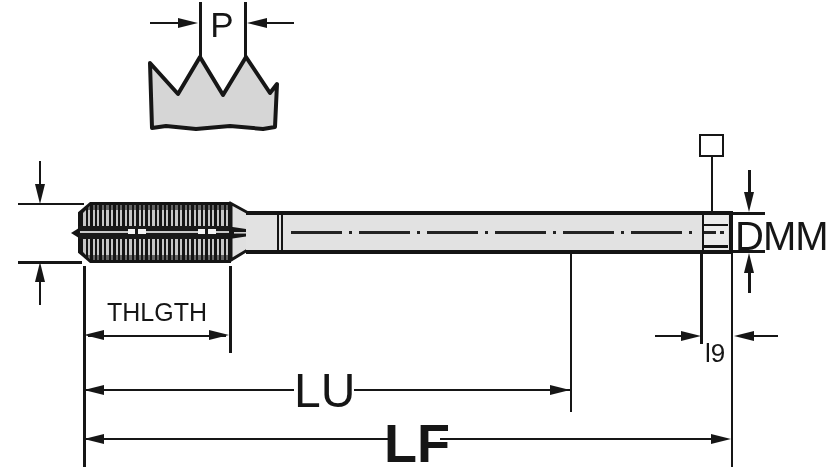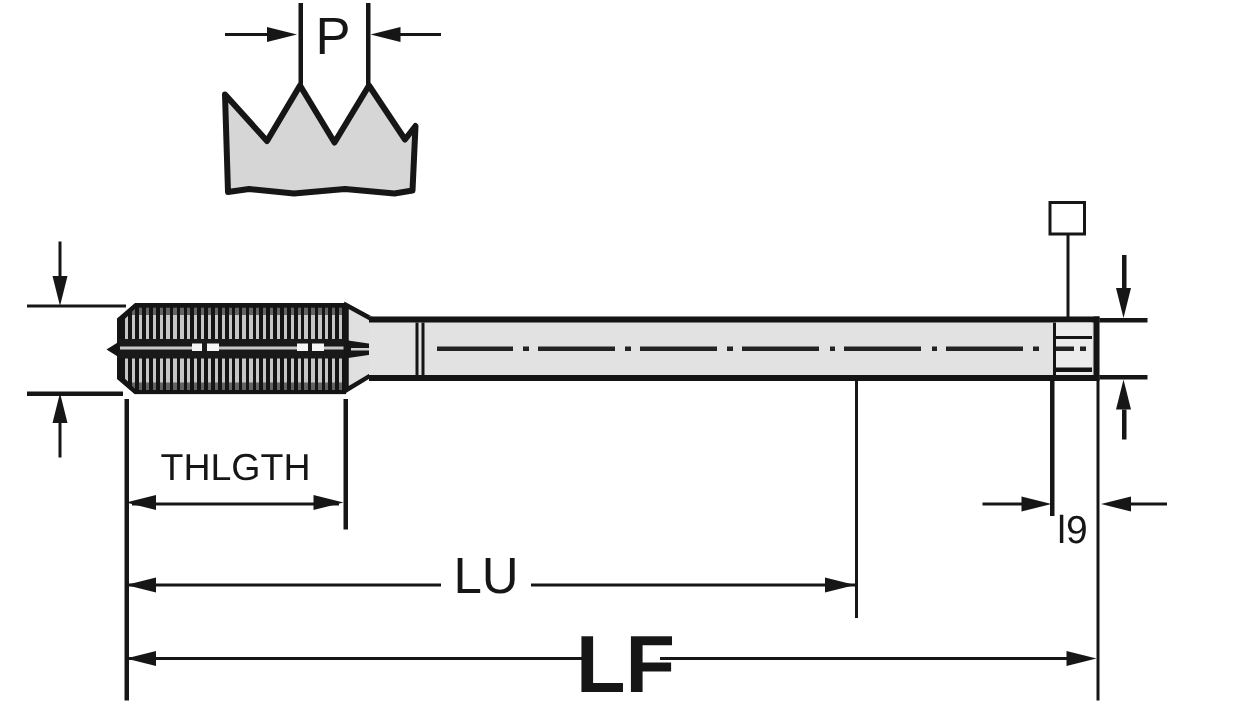--- a/index.html
+++ b/index.html
@@ -79,37 +79,38 @@
 
   <div class="abs" style="left:699px;top:134px;width:25px;height:23px;border:2.5px solid #161616;background:#fff;box-sizing:border-box;"></div>
   <div class="vline" style="left:711px;top:156px;height:58px;width:2.3px;"></div>
 
   <div class="hline" style="left:733px;top:212px;width:32px;"></div>
   <div class="hline" style="left:733px;top:250.3px;width:32px;"></div>
   <div class="vline" style="left:748px;top:170px;height:24px;"></div>
   <div class="ah d" style="left:743.8px;top:192px;"></div>
   <div class="vline" style="left:748px;top:272.5px;height:20px;"></div>
   <div class="ah u" style="left:743.8px;top:252.5px;"></div>
+  <div class="lbl" style="left:735px;top:216px;width:105px;font-size:40px;text-align:left;letter-spacing:-1px;">DMM</div>
 
   <div class="vline" style="left:83px;top:266px;height:201px;"></div>
   <div class="vline" style="left:229px;top:266px;height:87px;"></div>
   <div class="vline" style="left:569.5px;top:254px;height:158px;"></div>
   <div class="vline" style="left:730.5px;top:254px;height:213px;"></div>
   <div class="vline" style="left:700px;top:254px;height:90px;"></div>
 
   <div class="hline" style="left:88px;top:334.6px;width:138px;"></div>
   <div class="ah l" style="left:84px;top:330.3px;"></div>
   <div class="ah r" style="left:209px;top:330.3px;"></div>
   <div class="lbl" style="left:97px;top:300px;width:120px;font-size:25px;">THLGTH</div>
 
   <div class="hline" style="left:86px;top:388.8px;width:208px;"></div>
   <div class="hline" style="left:354px;top:388.8px;width:216px;"></div>
   <div class="ah l" style="left:84px;top:384.5px;"></div>
   <div class="ah r" style="left:550px;top:384.5px;"></div>
-  <div class="lbl" style="left:294px;top:367px;width:60px;font-size:34px;">LU</div>
+  <div class="lbl" style="left:294px;top:367px;width:60px;font-size:48px;">LU</div>
 
   <div class="hline" style="left:86px;top:437.8px;width:302px;"></div>
   <div class="hline" style="left:440px;top:437.8px;width:278px;"></div>
   <div class="ah l" style="left:84px;top:433.5px;"></div>
   <div class="ah r" style="left:711px;top:433.5px;"></div>
   <div class="lbl" style="left:384px;top:416px;width:60px;font-size:54px;font-weight:bold;">LF</div>
 
   <div class="hline" style="left:655px;top:334.8px;width:28px;"></div>
   <div class="ah r" style="left:681px;top:330.5px;"></div>
   <div class="hline" style="left:754px;top:334.8px;width:24px;"></div>

